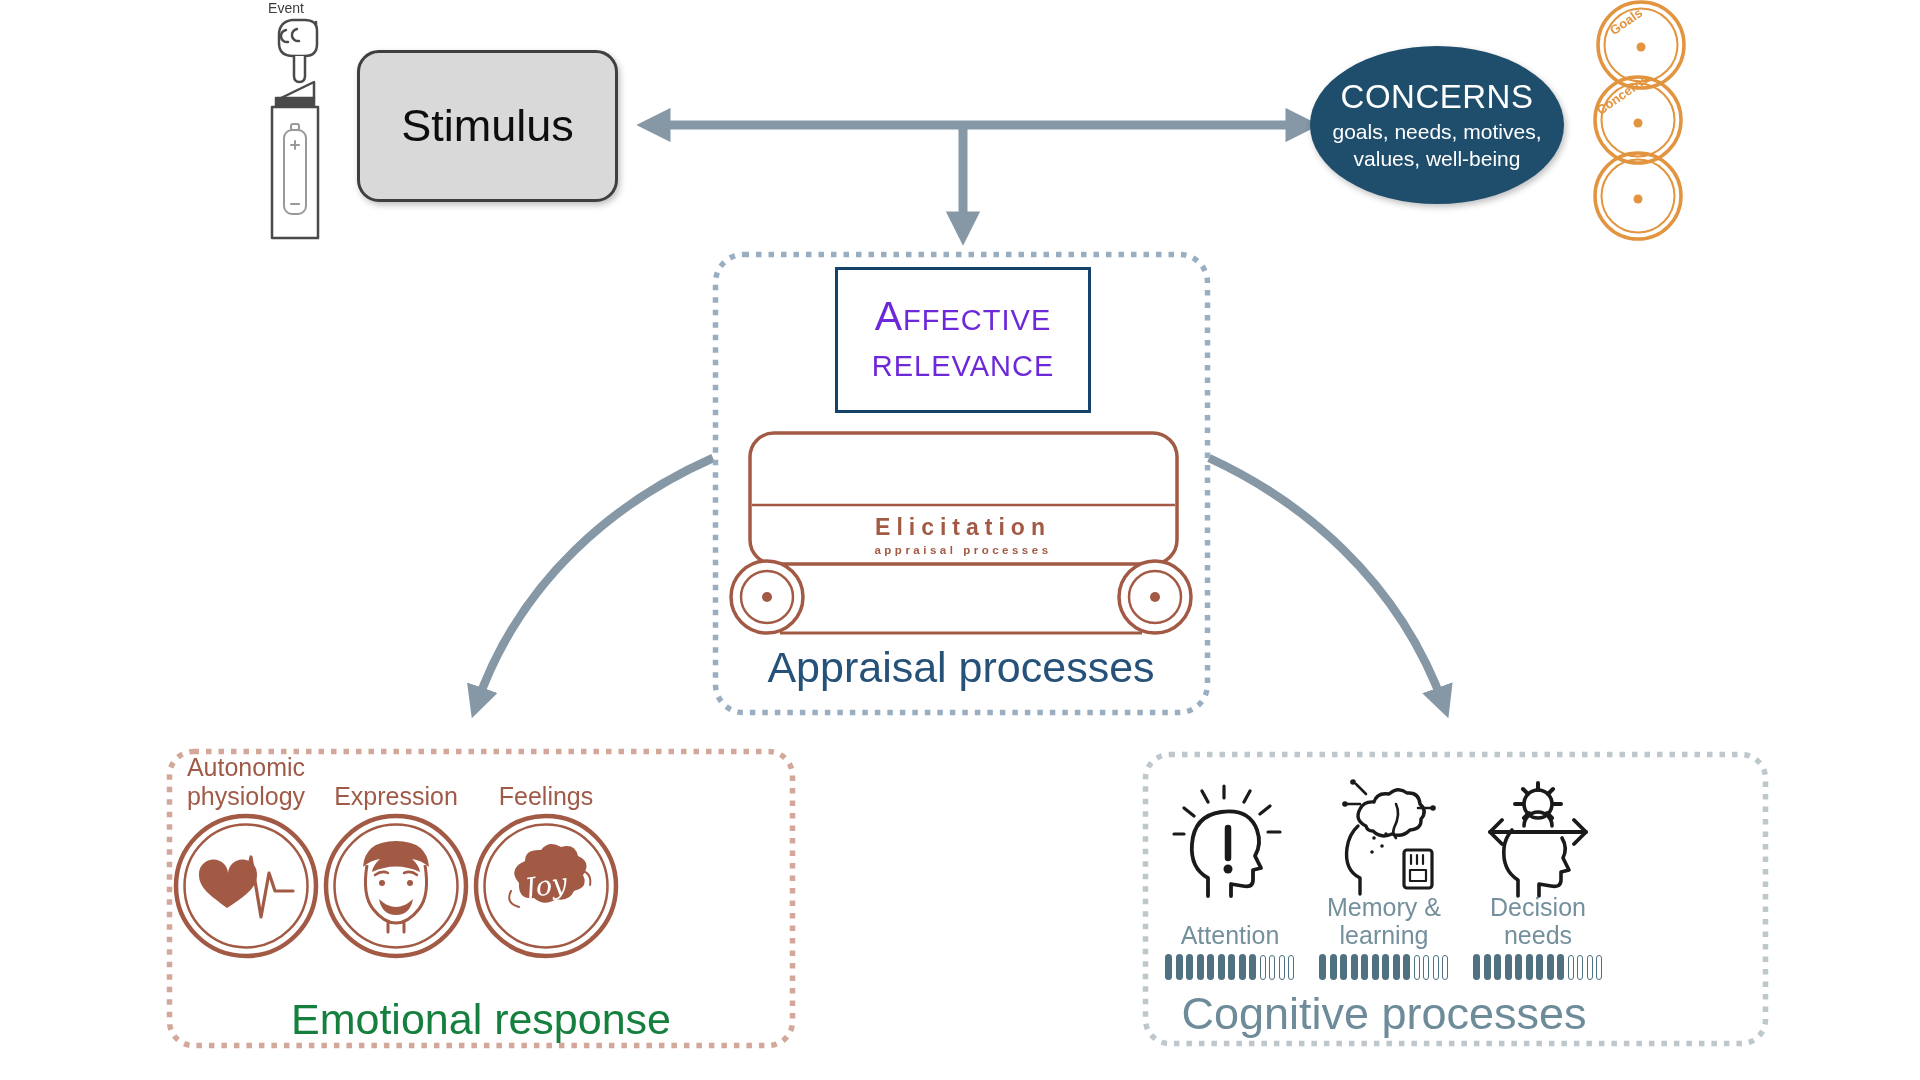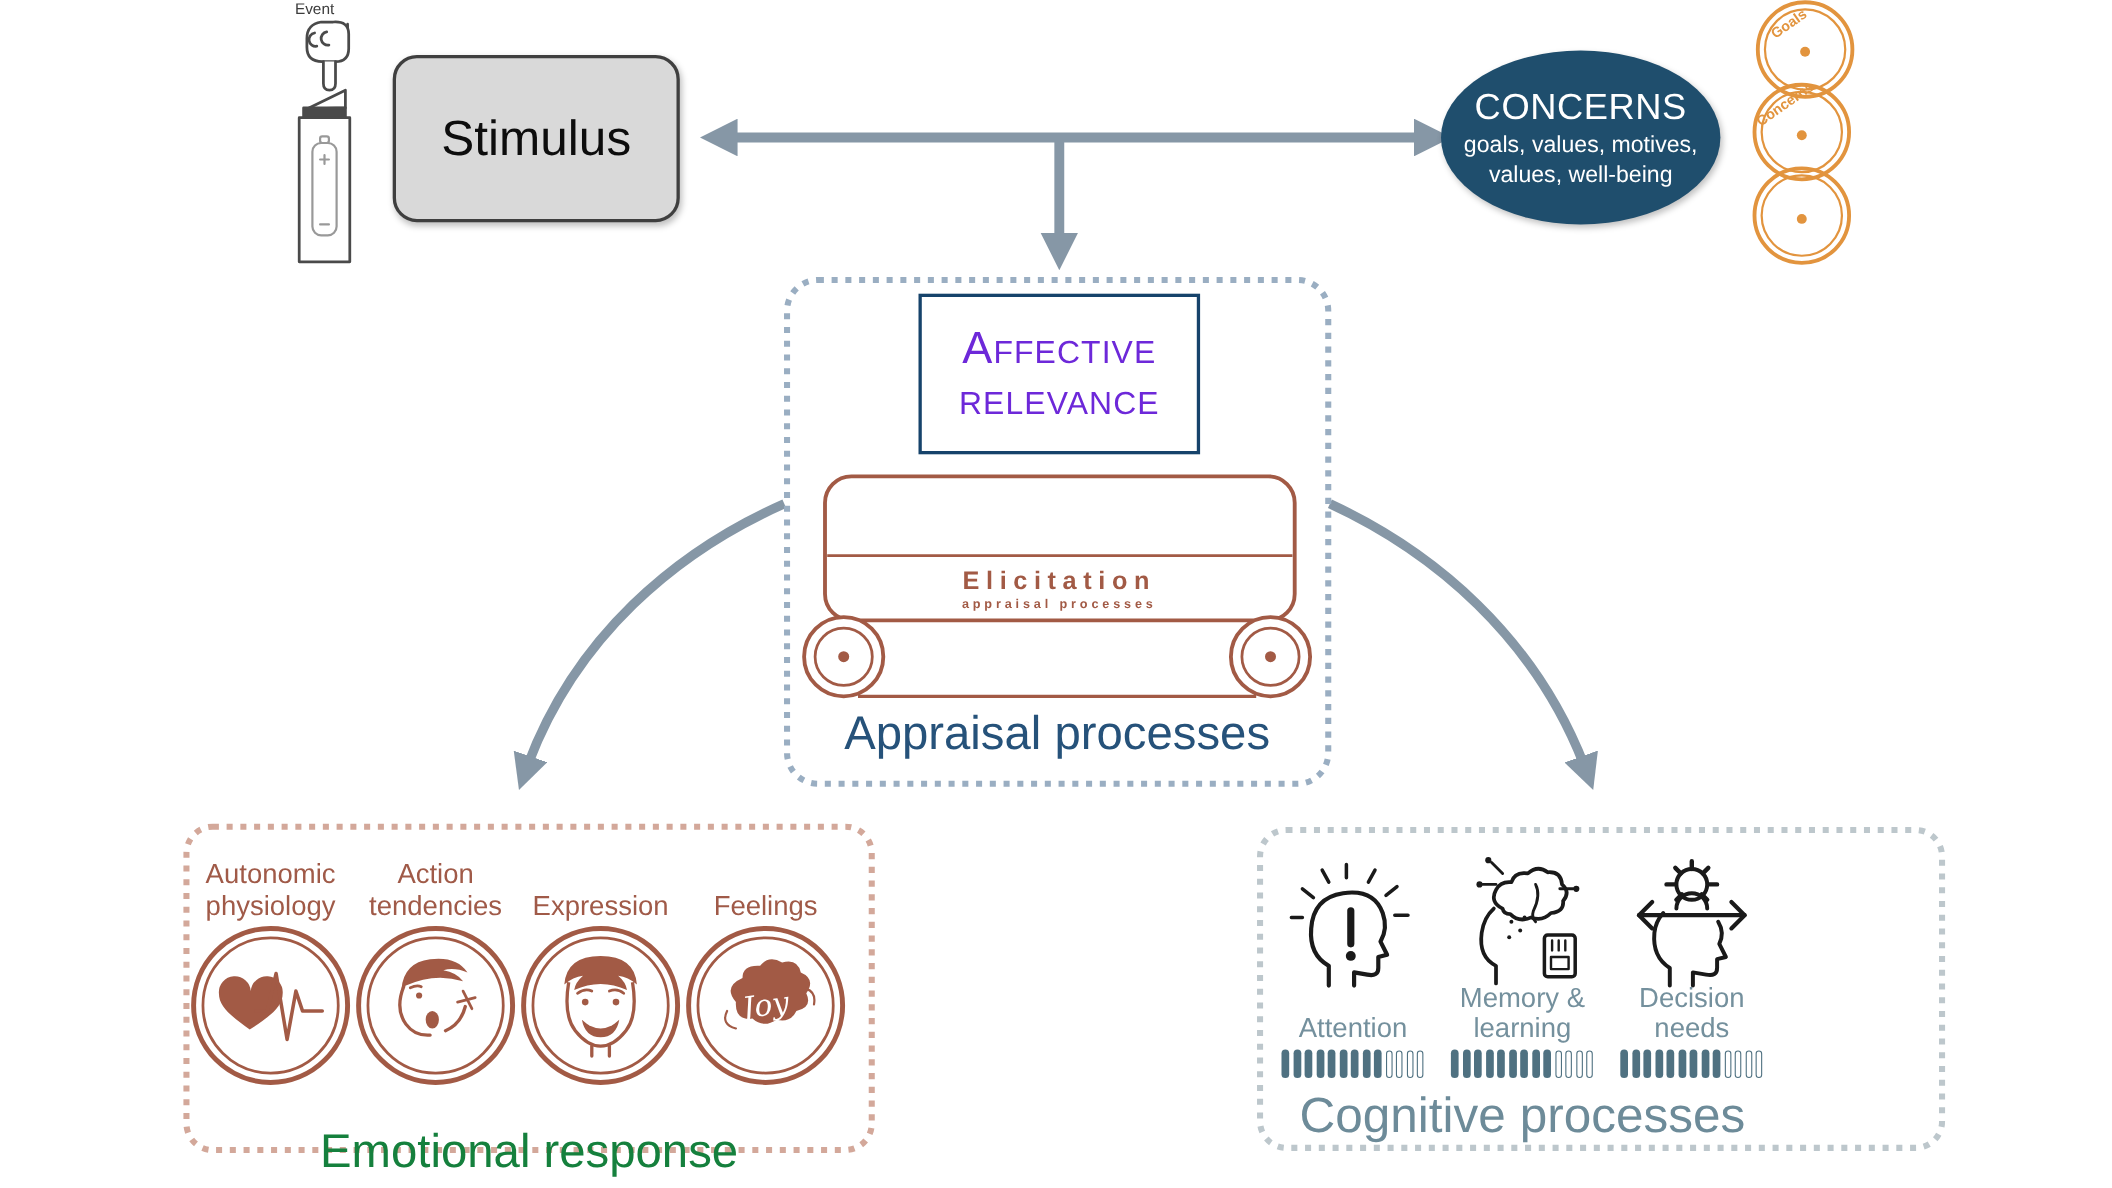--- a/index.html
+++ b/index.html
@@ -24,21 +24,21 @@
   
   .affective{left:835px;top:267px;width:256px;height:146px;border:3.5px solid #16436b;background:#fff;
       display:flex;flex-direction:column;align-items:center;justify-content:center;box-sizing:border-box;}
   .affective div{font-variant:small-caps;font-size:41px;line-height:1.12;color:#6d28d9;font-weight:500;letter-spacing:1px;}
   .elicitation{left:813px;top:514px;width:300px;text-align:center;color:#a25a45;}
   .elicitation .t{font-size:23px;letter-spacing:6px;font-weight:700;}
   .elicitation .s{font-size:11.5px;letter-spacing:3.5px;font-weight:600;margin-top:3px;}
   .appraisal-caption{left:713px;top:643px;width:496px;text-align:center;font-size:43px;color:#26527a;}
   
   .emotional{left:167px;top:749px;width:628px;height:299px;box-sizing:border-box;padding:6px 0 0 4px;}
-  .em-items{display:flex;margin-top:28px;}
+  .em-items{display:flex;}
   .em-item{width:150px;display:flex;flex-direction:column;align-items:center;}
   .em-label{height:56px;display:flex;flex-direction:column;justify-content:flex-end;text-align:center;
       font-size:25px;line-height:1.16;color:#a05a48;font-weight:500;}
   .em-caption{width:620px;text-align:center;margin-top:34px;font-size:43px;color:#15803d;}
   
   .cognitive{left:1143px;top:752px;width:625px;height:294px;box-sizing:border-box;padding:22px 0 0 22px;}
   .cg-items{display:flex;}
   .cg-col{width:130px;margin-right:24px;display:flex;flex-direction:column;text-align:center;}
   .cg-icon{height:124px;display:flex;justify-content:center;align-items:flex-start;}
   .cg-label{height:52px;display:flex;flex-direction:column;justify-content:flex-end;
@@ -122,21 +122,21 @@
 </svg>
 
 <div class="abs event-label">Event</div>
 
 <div class="abs stimulus-box">
   <span>Stimulus</span>
 </div>
 
 <div class="abs concerns">
   <div class="t">CONCERNS</div>
-  <div class="s">goals, values, motives,</div>
+  <div class="s">goals, needs, motives,</div>
   <div class="s" style="margin-top:0;">values, well-being</div>
 </div>
 
 <span class="ring-label" style="left:1598px;top:14px;">Goals</span>
 <span class="ring-label" style="left:1593px;top:88px;">Concerns</span>
 <span class="ring-label" style="left:1593px;top:164px;"></span>
 
 <div class="abs affective">
   <div>Affective</div>
   <div>relevance</div>
@@ -158,37 +158,20 @@
         <span>physiology</span>
       </div>
       <svg width="150" height="150" viewBox="0 0 150 150">
         <circle cx="75" cy="75" r="70" fill="none" stroke="#a25a45" stroke-width="4.5"></circle>
         <circle cx="75" cy="75" r="61.5" fill="none" stroke="#a25a45" stroke-width="2.5"></circle>
         <path d="M56,97 C40,85 28,77 28,64 a14.5,14.5 0 0 1 29,-2 a14.5,14.5 0 0 1 29,2 c0,13 -12,21 -30,33 z" fill="#a25a45"></path>
         <polyline points="62,80 72,80 80,46 90,106 98,62 104,80 122,80" fill="none" stroke="#a25a45" stroke-width="3.2" stroke-linejoin="round" stroke-linecap="round"></polyline>
       </svg>
     </div>
 
-    <div class="em-item">
-      <div class="em-label">
-        <span>Action</span>
-        <span>tendencies</span>
-      </div>
-      <svg width="150" height="150" viewBox="0 0 150 150">
-        <circle cx="75" cy="75" r="70" fill="none" stroke="#a25a45" stroke-width="4.5"></circle>
-        <circle cx="75" cy="75" r="61.5" fill="none" stroke="#a25a45" stroke-width="2.5"></circle>
-        <path d="M44,60 q2,-24 26,-27 q24,-3 34,12 q-12,-5 -22,-2 q12,2 18,10 q-26,-8 -52,4 z" fill="#a25a45"></path>
-        <path d="M46,58 q-8,20 2,34 q8,11 22,10" fill="none" stroke="#a25a45" stroke-width="3" stroke-linecap="round"></path>
-        <circle cx="60" cy="66" r="2.8" fill="#a25a45"></circle>
-        <path d="M52,59 q6,-3 10,-1" fill="none" stroke="#a25a45" stroke-width="2.5" stroke-linecap="round"></path>
-        <ellipse cx="72" cy="88" rx="6" ry="8" fill="#a25a45"></ellipse>
-        <path d="M84,98 q14,-6 18,-22" fill="none" stroke="#a25a45" stroke-width="3" stroke-linecap="round"></path>
-        <path d="M100,62 l8,16 M95,72 l16,-4" fill="none" stroke="#a25a45" stroke-width="2.5" stroke-linecap="round"></path>
-      </svg>
-    </div>
 
     <div class="em-item">
       <div class="em-label">
         <span>Expression</span>
         <span></span>
       </div>
       <svg width="150" height="150" viewBox="0 0 150 150">
         <circle cx="75" cy="75" r="70" fill="none" stroke="#a25a45" stroke-width="4.5"></circle>
         <circle cx="75" cy="75" r="61.5" fill="none" stroke="#a25a45" stroke-width="2.5"></circle>
         <path d="M42,56 q2,-26 33,-26 q31,0 33,26 q-8,-7 -17,-8 q7,6 8,13 q-24,-11 -48,0 q1,-7 8,-13 q-9,1 -17,8 z" fill="#a25a45"></path>

